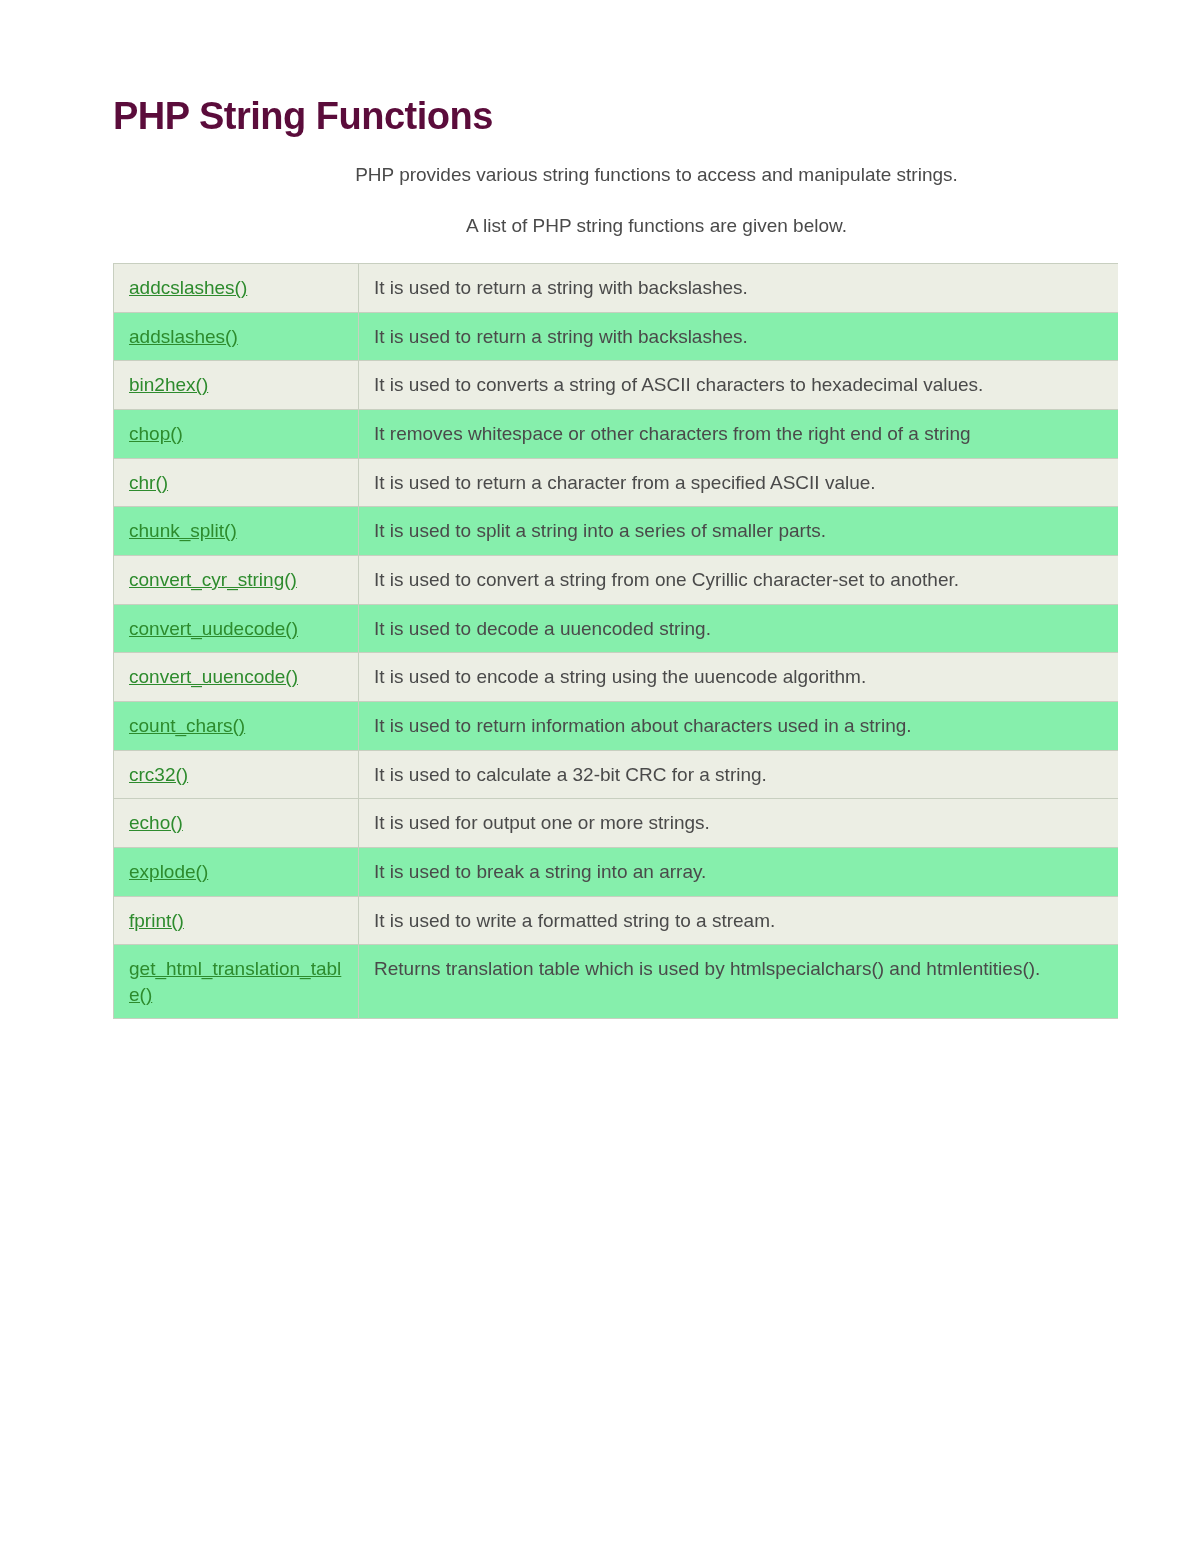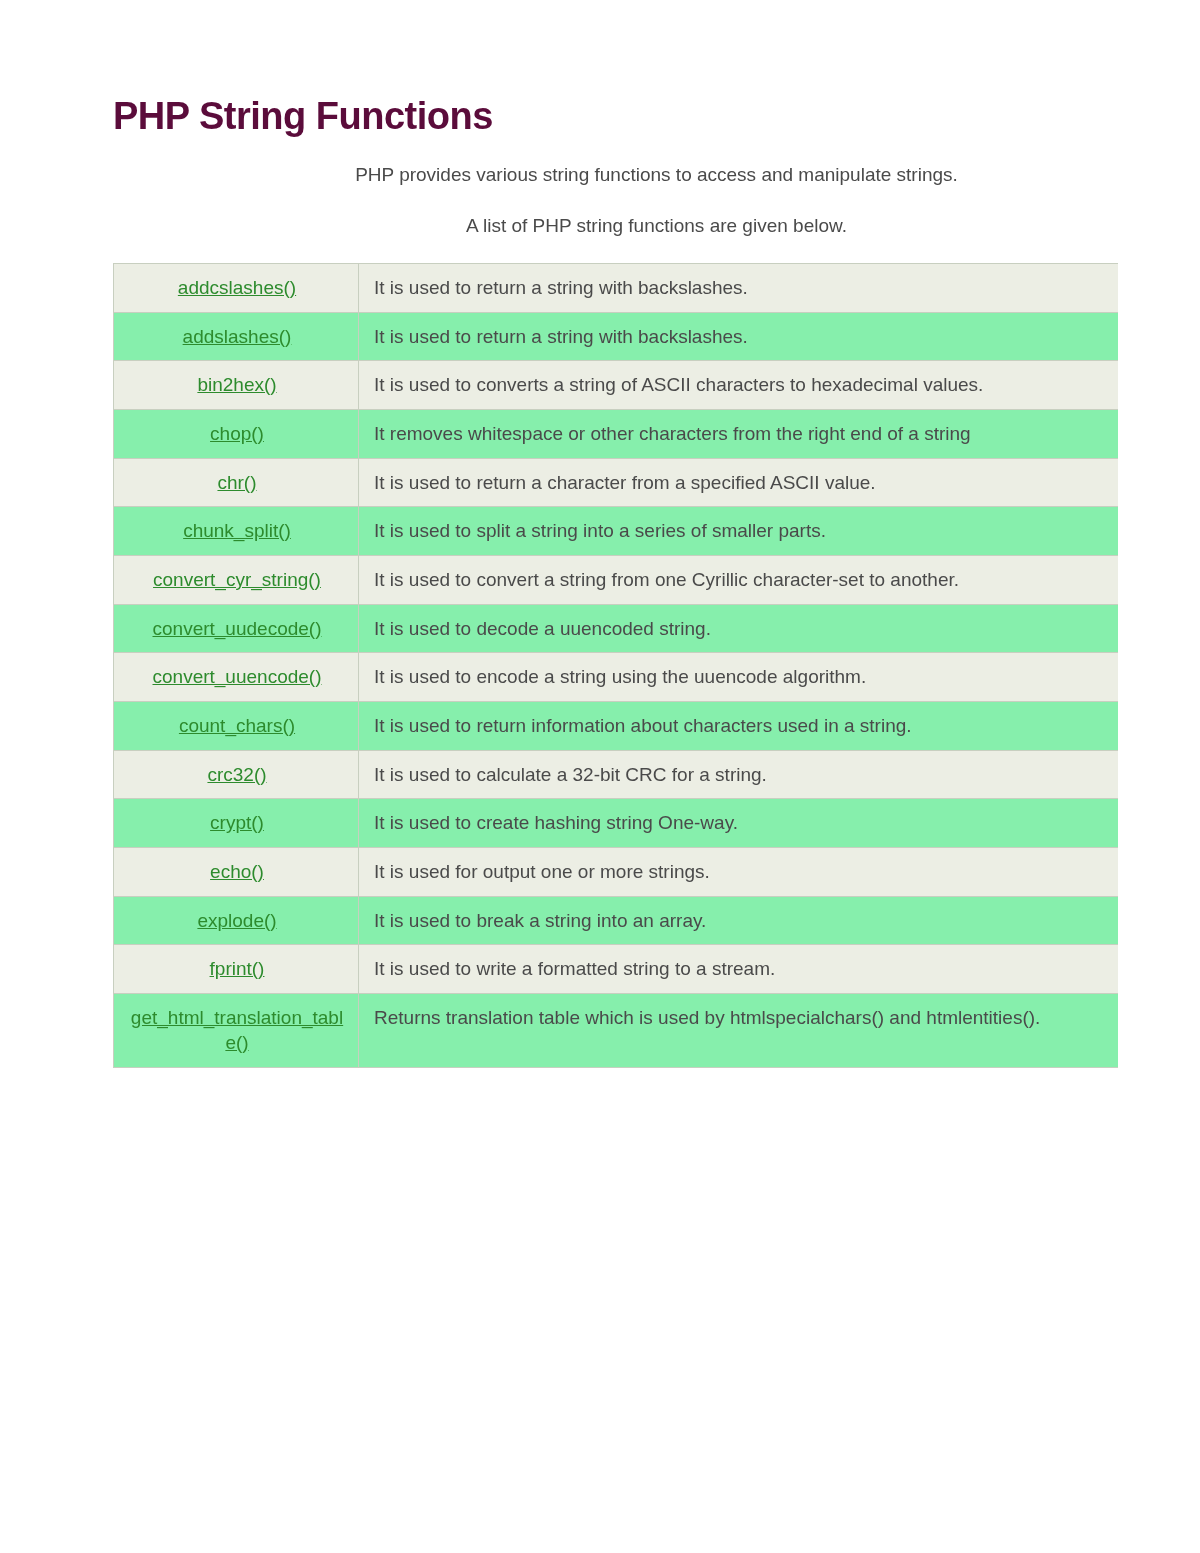--- a/index.html
+++ b/index.html
@@ -43,21 +43,20 @@
   td {
     border: 1px solid #c8cfc0;
     padding: 11px 13px 11px 15px;
     font-size: 19px;
     color: #4a4a4a;
     vertical-align: top;
     line-height: 1.35;
   }
   td.fn-name {
     width: 245px;
-    text-align: center;
   }
   td.fn-desc {
     text-align: justify;
     text-justify: inter-word;
   }
   tr.odd td {
     background: #eceee4;
   }
   tr.even td {
     background: #86efac;
@@ -116,24 +115,20 @@
       <td class="fn-desc">It is used to encode a string using the uuencode algorithm.</td>
     </tr>
     <tr class="even">
       <td class="fn-name"><a class="fn-link">count_chars()</a></td>
       <td class="fn-desc">It is used to return information about characters used in a string.</td>
     </tr>
     <tr class="odd">
       <td class="fn-name"><a class="fn-link">crc32()</a></td>
       <td class="fn-desc">It is used to calculate a 32-bit CRC for a string.</td>
     </tr>
-    <tr class="even">
-      <td class="fn-name"><a class="fn-link">crypt()</a></td>
-      <td class="fn-desc">It is used to create hashing string One-way.</td>
-    </tr>
     <tr class="odd">
       <td class="fn-name"><a class="fn-link">echo()</a></td>
       <td class="fn-desc">It is used for output one or more strings.</td>
     </tr>
     <tr class="even">
       <td class="fn-name"><a class="fn-link">explode()</a></td>
       <td class="fn-desc">It is used to break a string into an array.</td>
     </tr>
     <tr class="odd">
       <td class="fn-name"><a class="fn-link">fprint()</a></td>

